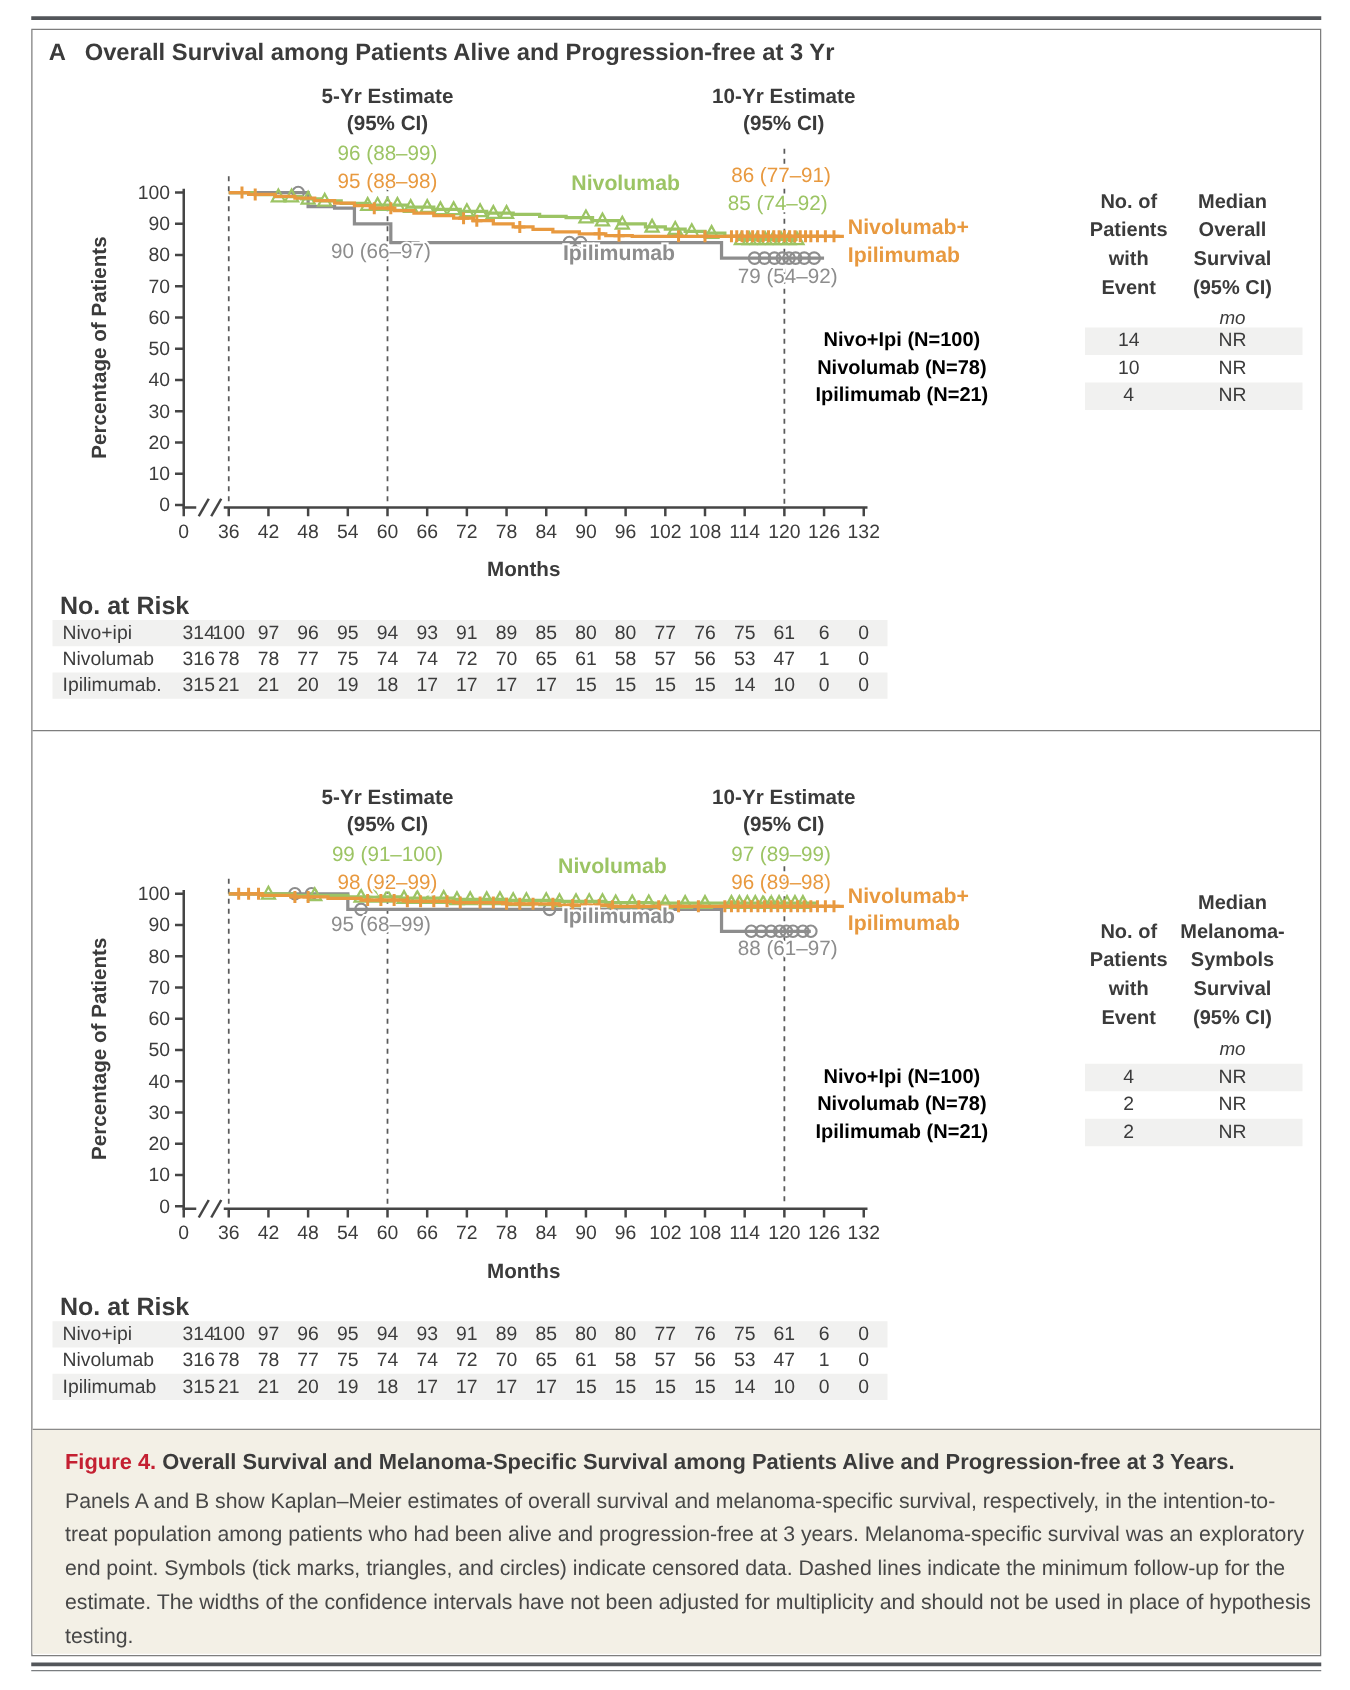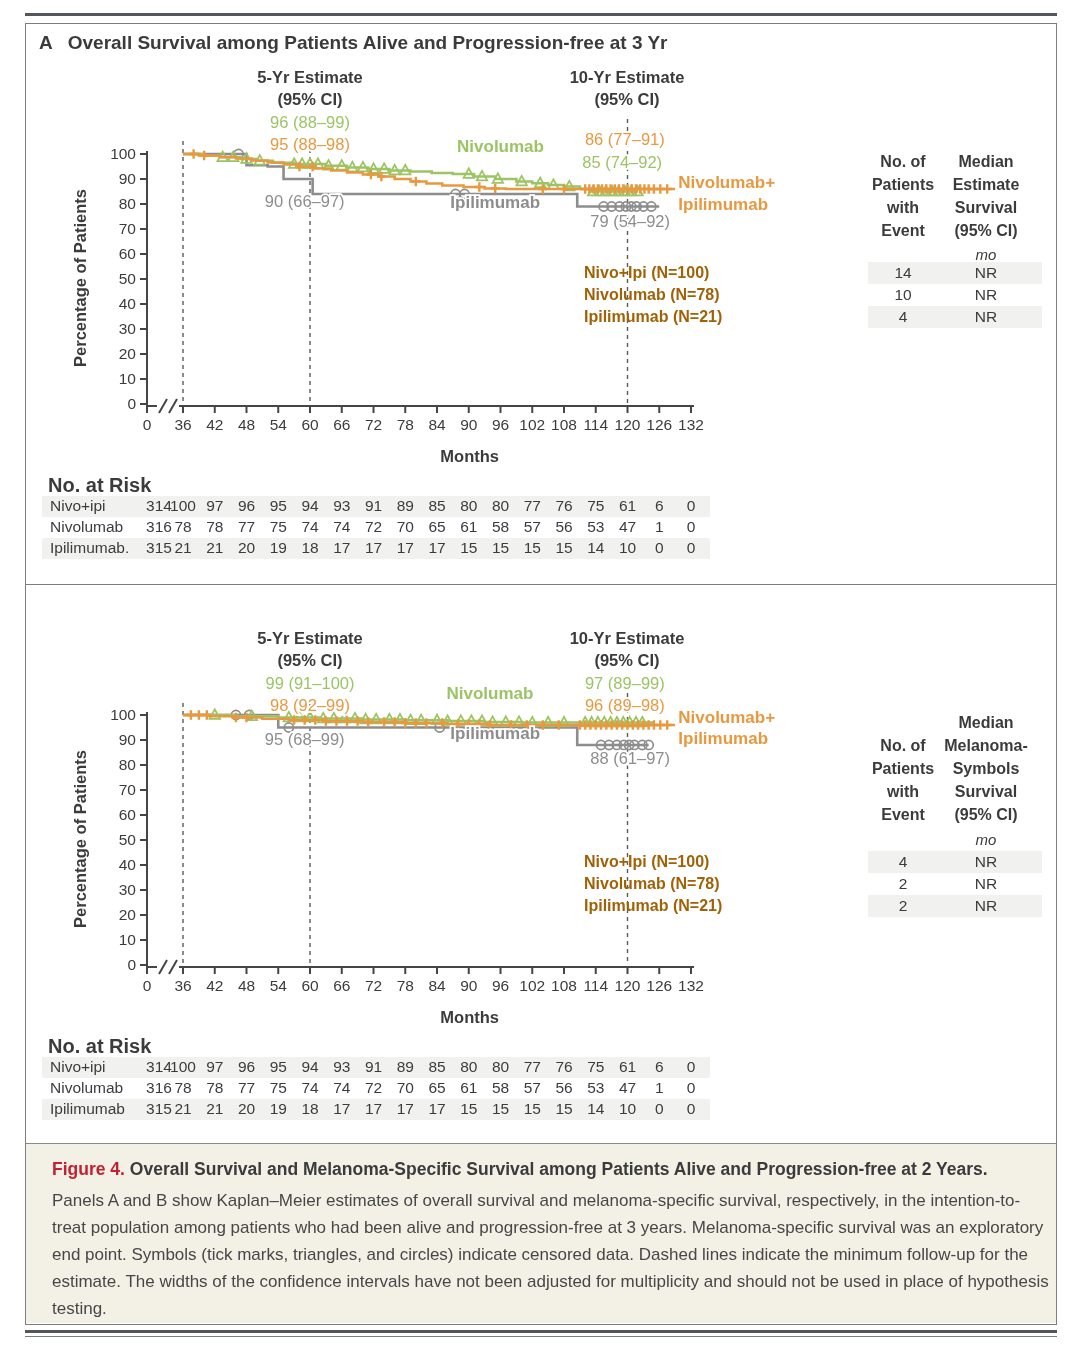--- a/index.html
+++ b/index.html
@@ -16,30 +16,30 @@
   svg text{font-family:"Liberation Sans",sans-serif;}
   .panel-title{position:absolute;left:13px;top:8px;font-weight:bold;color:#3b3b3b;white-space:nowrap;}
   .panel-title .letter{font-size:19px;margin-right:15px;}
   .panel-title .ttl{font-size:19px;}
   .est-header{position:absolute;top:42px;width:220px;text-align:center;font-weight:bold;
               font-size:16.5px;line-height:22px;color:#3b3b3b;}
   .est-header.pos5{left:174px;}
   .est-header.pos10{left:491px;}
   .y-title{position:absolute;left:-56px;top:244px;width:222px;height:20px;text-align:center;
            font-weight:bold;font-size:16.5px;color:#3b3b3b;transform:rotate(-90deg);}
-  .x-title{position:absolute;left:313px;top:423px;width:160px;text-align:right;
+  .x-title{position:absolute;left:313px;top:423px;width:160px;text-align:center;
            font-weight:bold;font-size:16.5px;color:#3b3b3b;}
   .risk-head{position:absolute;left:22px;top:450px;font-weight:bold;font-size:20px;color:#3b3b3b;}
   .stats{position:absolute;inset:0;pointer-events:none;}
   .stat-shade{position:absolute;left:842px;width:174px;height:22px;background:#f1f1f0;}
   .stat-header{position:absolute;text-align:center;font-weight:bold;font-size:16px;
                line-height:23px;color:#3b3b3b;}
   .stat-unit{position:absolute;text-align:center;font-style:italic;font-size:15px;color:#3b3b3b;}
-  .stat-label{position:absolute;left:558px;width:275px;text-align:left;font-weight:bold;
-              font-size:16px;color:#a16207;white-space:nowrap;}
+  .stat-label{position:absolute;left:558px;width:275px;text-align:center;font-weight:bold;
+              font-size:16px;color:#000000;white-space:nowrap;}
   .stat-val{position:absolute;text-align:center;font-size:15.5px;color:#3b3b3b;}
   .caption{position:relative;width:100%;height:180px;box-sizing:border-box;
            background:#f3f0e6;border-top:1.5px solid #8a8a8a;padding:15px 26px 10px 26px;}
   .cap-title{margin:0 0 7px 0;font-size:17.5px;font-weight:bold;color:#3b3b3b;}
   .cap-label{color:#c42032;}
   .cap-body{margin:0;font-size:17px;line-height:27px;color:#474747;width:1000px;}
 </style>
 </head>
 <body>
 
@@ -279,21 +279,21 @@
           <div class="stat-shade" style="top: 238px;"></div>
           <div class="stat-shade" style="top: 282px;"></div>
           <div class="stat-header" style="left: 807px; top: 126px; width: 140px;">
             <div>No. of</div>
             <div>Patients</div>
             <div>with</div>
             <div>Event</div>
           </div>
           <div class="stat-header" style="left: 885px; top: 126px; width: 150px;">
             <div>Median</div>
-            <div>Estimate</div>
+            <div>Overall</div>
             <div>Survival</div>
             <div>(95% CI)</div>
           </div>
           <div class="stat-unit" style="left: 885px; top: 222px; width: 150px;">mo</div>
           <div class="stat-label" style="top: 240px;">Nivo+Ipi (N=100)</div>
           <div class="stat-val" style="left: 837px; top: 240px; width: 80px;">14</div>
           <div class="stat-val" style="left: 900px; top: 240px; width: 120px;">NR</div>
           <div class="stat-label" style="top: 262px;">Nivolumab (N=78)</div>
           <div class="stat-val" style="left: 837px; top: 262px; width: 80px;">10</div>
           <div class="stat-val" style="left: 900px; top: 262px; width: 120px;">NR</div>
@@ -572,21 +572,21 @@
           <div class="stat-val" style="left: 900px; top: 290px; width: 120px;">NR</div>
           <div class="stat-label" style="top: 312px;">Ipilimumab (N=21)</div>
           <div class="stat-val" style="left: 837px; top: 312px; width: 80px;">2</div>
           <div class="stat-val" style="left: 900px; top: 312px; width: 120px;">NR</div>
         </div>
     </section>
 
     <section class="caption">
       <p class="cap-title">
         <span class="cap-label">Figure 4.</span>
-        <span>Overall Survival and Melanoma-Specific Survival among Patients Alive and Progression-free at 2 Years.</span>
+        <span>Overall Survival and Melanoma-Specific Survival among Patients Alive and Progression-free at 3 Years.</span>
       </p>
       <p class="cap-body">Panels A and B show Kaplan–Meier estimates of overall survival and melanoma-specific survival, respectively, in the intention-to-treat population among patients who had been alive and progression-free at 3 years. Melanoma-specific survival was an exploratory end point. Symbols (tick marks, triangles, and circles) indicate censored data. Dashed lines indicate the minimum follow-up for the estimate. The widths of the confidence intervals have not been adjusted for multiplicity and should not be used in place of hypothesis testing.</p>
     </section>
 
   </div>
 
   <div class="rule-bottom-a"></div>
   <div class="rule-bottom-b"></div>
 </div>
 

